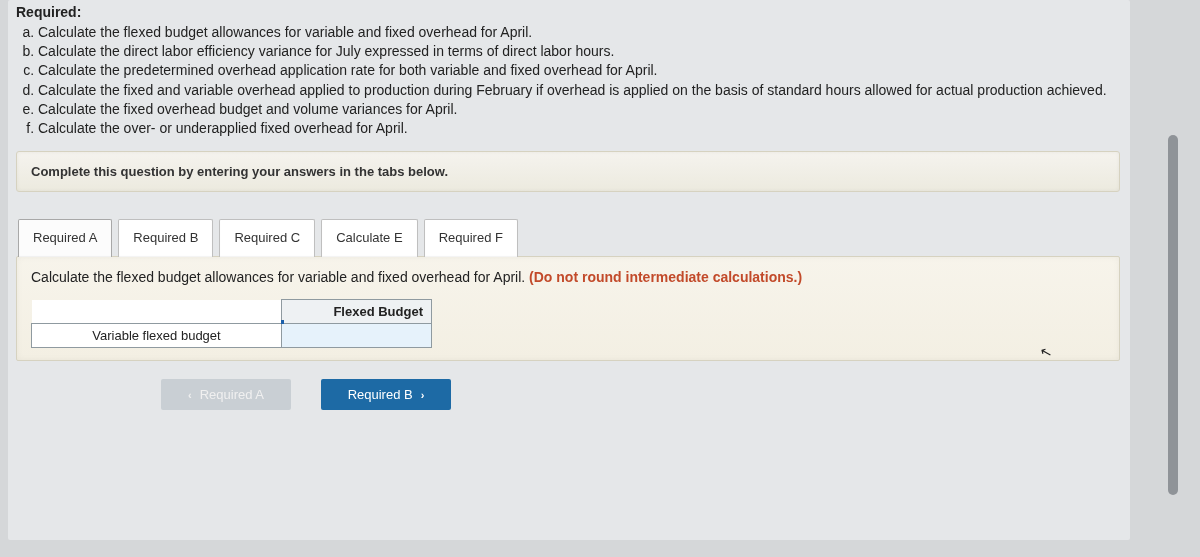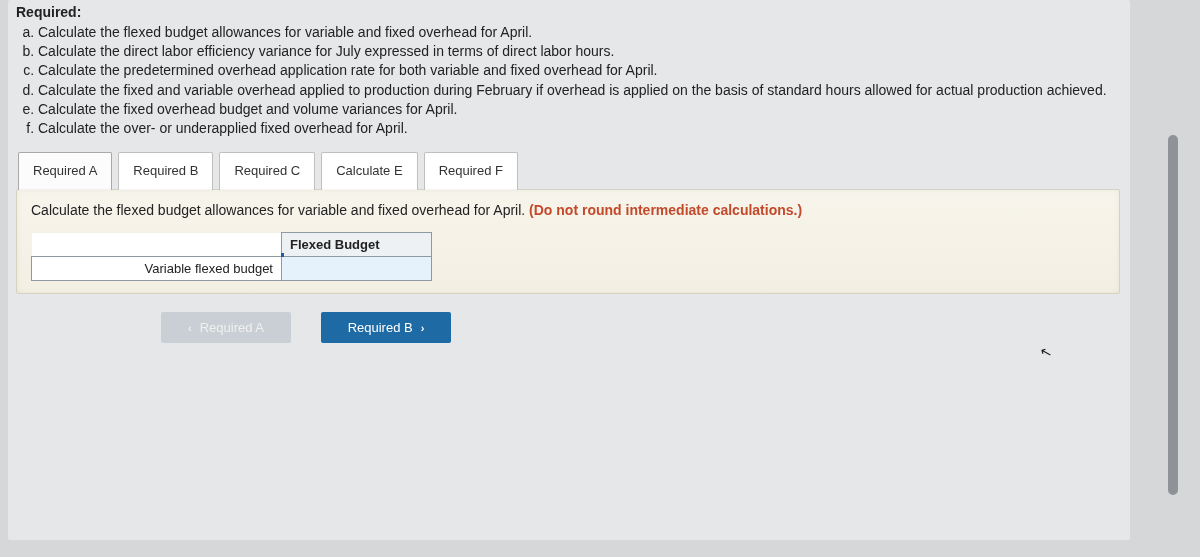--- a/index.html
+++ b/index.html
@@ -84,25 +84,25 @@
   }
   .answer-table th, .answer-table td {
     border: 1px solid #8f9aa0;
     background: #fff;
     padding: 4px 8px;
     height: 22px;
   }
   .answer-table th {
     background: #eef1f3;
     font-weight: bold;
-    text-align: left;
+    text-align: right;
   }
   .answer-table .rowlabel {
     background: #fff;
-    text-align: right;
+    text-align: center;
     width: 250px;
   }
   .answer-table .valcell {
     width: 150px;
     background: #e6f2fb;
     position: relative;
   }
   .answer-table .valcell::before {
     content: "";
     position: absolute;
@@ -164,20 +164,21 @@
 
   <ol class="req-list">
     <li>Calculate the flexed budget allowances for variable and fixed overhead for April.</li>
     <li>Calculate the direct labor efficiency variance for July expressed in terms of direct labor hours.</li>
     <li>Calculate the predetermined overhead application rate for both variable and fixed overhead for April.</li>
     <li>Calculate the fixed and variable overhead applied to production during February if overhead is applied on the basis of standard hours allowed for actual production achieved.</li>
     <li>Calculate the fixed overhead budget and volume variances for April.</li>
     <li>Calculate the over- or underapplied fixed overhead for April.</li>
   </ol>
 
+  <div class="instruction-bar">Complete this question by entering your answers in the tabs below.</div>
 
   <div class="tabs-row">
     <div class="tab on">Required A</div>
     <div class="tab">Required B</div>
     <div class="tab">Required C</div>
     <div class="tab">Calculate E</div>
     <div class="tab">Required F</div>
   </div>
 
   <div class="panel">

